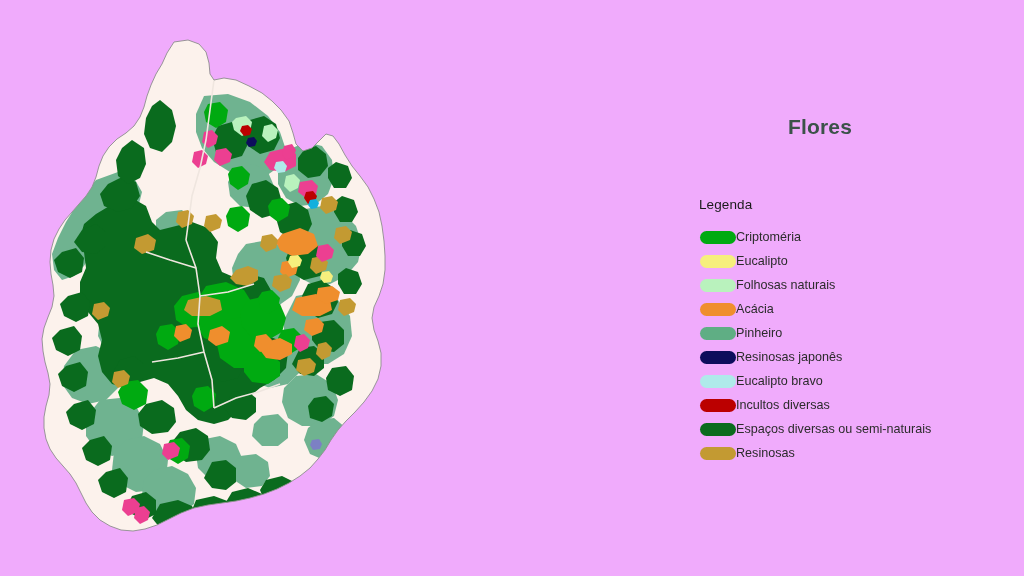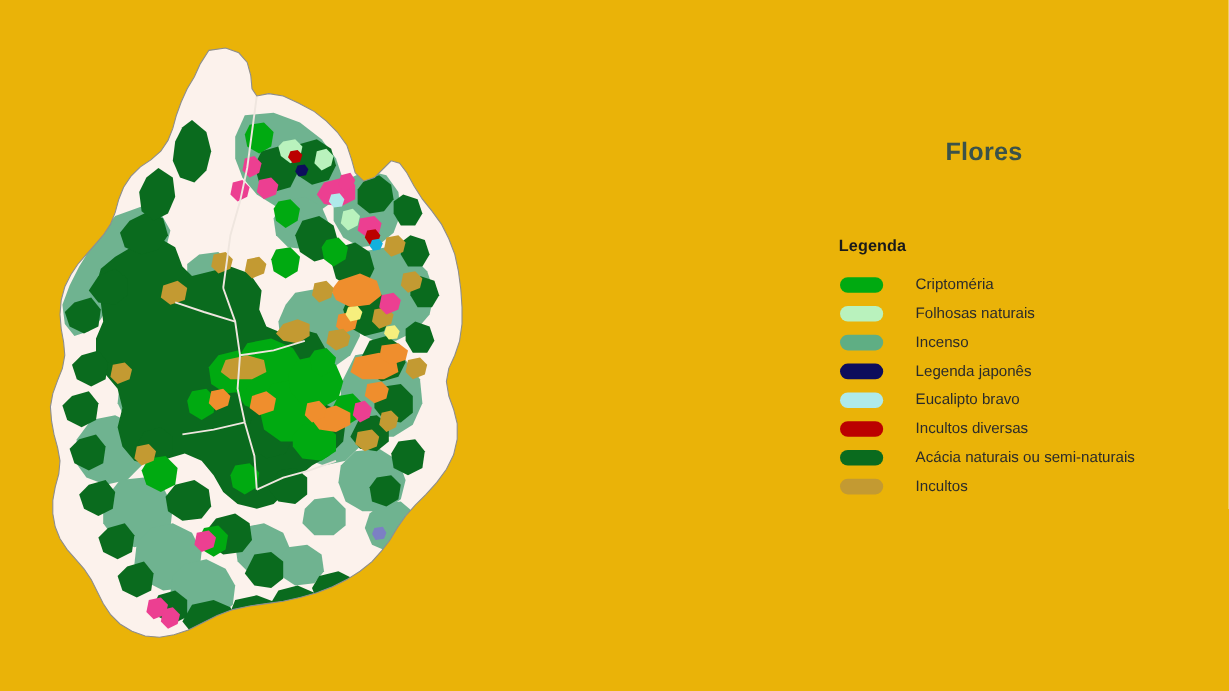--- a/index.html
+++ b/index.html
@@ -58,49 +58,48 @@
     white-space: nowrap;
   }
   #legend-box {
     position: absolute;
     left: 39px;
     top: 197px;
     width: 320px;
   }
   #legend-title {
     font-size: 13.5px;
-    font-weight: bold;
+    font-weight: normal;
     color: #1a1a1a;
     margin: 0 0 13px 0;
     letter-spacing: 0.1px;
   }
   .legend-item {
     display: flex;
     align-items: center;
     height: 24px;
   }
   .legend-swatch {
     width: 36px;
     height: 13px;
     border-radius: 7px;
     flex: 0 0 auto;
     margin-left: 1px;
   }
   .legend-label {
     font-size: 12.6px;
     color: #2b2b2b;
-    margin-left: 27px;
     white-space: nowrap;
     line-height: 1;
   }
 </style>
 </head>
 <body>
 
-<div id="page" style="background: #eab308;">
+<div id="page" style="background: #f0abfc;">
 
   <div id="map-panel">
     <svg id="map-svg" viewBox="0 0 660 576">
       <defs>
         <clipPath id="islandClip">
           <path id="clip-path-shape" d="M 174 42 L 188 40 L 199 44 L 206 52 L 209 63 L 210 74 L 214 80 L 224 78 L 236 80 L 249 86 L 262 93 L 272 101 L 281 110 L 289 121 L 293 133 L 296 144 L 303 151 L 312 148 L 320 140 L 326 134 L 333 136 L 339 144 L 345 155 L 352 166 L 360 176 L 368 187 L 374 199 L 379 212 L 382 226 L 384 241 L 385 256 L 385 270 L 383 284 L 379 296 L 374 307 L 372 318 L 374 330 L 378 341 L 381 353 L 381 366 L 378 379 L 372 391 L 364 402 L 355 412 L 346 421 L 338 430 L 331 440 L 325 450 L 318 459 L 310 468 L 300 476 L 289 483 L 277 489 L 264 494 L 250 498 L 236 501 L 222 503 L 208 505 L 194 508 L 181 513 L 169 519 L 157 525 L 145 529 L 133 531 L 121 530 L 110 526 L 100 520 L 92 512 L 86 503 L 81 493 L 76 483 L 70 474 L 63 466 L 56 458 L 50 449 L 46 439 L 44 428 L 44 417 L 46 406 L 49 395 L 50 384 L 48 373 L 45 362 L 43 351 L 42 339 L 44 328 L 48 317 L 52 307 L 54 296 L 53 285 L 51 274 L 50 262 L 51 250 L 54 239 L 59 229 L 65 220 L 72 212 L 79 204 L 86 196 L 92 187 L 96 177 L 99 166 L 103 156 L 109 147 L 117 139 L 126 133 L 134 126 L 140 117 L 144 107 L 147 96 L 151 85 L 156 74 L 162 64 L 167 53 Z"></path>
         </clipPath>
       </defs>
 
       <path id="island-base" d="M 174 42 L 188 40 L 199 44 L 206 52 L 209 63 L 210 74 L 214 80 L 224 78 L 236 80 L 249 86 L 262 93 L 272 101 L 281 110 L 289 121 L 293 133 L 296 144 L 303 151 L 312 148 L 320 140 L 326 134 L 333 136 L 339 144 L 345 155 L 352 166 L 360 176 L 368 187 L 374 199 L 379 212 L 382 226 L 384 241 L 385 256 L 385 270 L 383 284 L 379 296 L 374 307 L 372 318 L 374 330 L 378 341 L 381 353 L 381 366 L 378 379 L 372 391 L 364 402 L 355 412 L 346 421 L 338 430 L 331 440 L 325 450 L 318 459 L 310 468 L 300 476 L 289 483 L 277 489 L 264 494 L 250 498 L 236 501 L 222 503 L 208 505 L 194 508 L 181 513 L 169 519 L 157 525 L 145 529 L 133 531 L 121 530 L 110 526 L 100 520 L 92 512 L 86 503 L 81 493 L 76 483 L 70 474 L 63 466 L 56 458 L 50 449 L 46 439 L 44 428 L 44 417 L 46 406 L 49 395 L 50 384 L 48 373 L 45 362 L 43 351 L 42 339 L 44 328 L 48 317 L 52 307 L 54 296 L 53 285 L 51 274 L 50 262 L 51 250 L 54 239 L 59 229 L 65 220 L 72 212 L 79 204 L 86 196 L 92 187 L 96 177 L 99 166 L 103 156 L 109 147 L 117 139 L 126 133 L 134 126 L 140 117 L 144 107 L 147 96 L 151 85 L 156 74 L 162 64 L 167 53 Z" fill="#fcf2ec" stroke="none"></path>
@@ -284,43 +283,51 @@
     <div id="map-title" style="color: rgb(59, 82, 73);">Flores</div>
 
     <div id="legend-box">
       <div id="legend-title">Legenda</div>
 
       <div class="legend-item">
         <span class="legend-swatch" style="background: rgb(0, 170, 17);"></span>
         <span class="legend-label">Criptoméria</span>
       </div>
       <div class="legend-item">
+        <span class="legend-swatch" style="background: rgb(246, 239, 125);"></span>
+        <span class="legend-label">Eucalipto</span>
+      </div>
+      <div class="legend-item">
         <span class="legend-swatch" style="background: rgb(185, 242, 189);"></span>
         <span class="legend-label">Folhosas naturais</span>
       </div>
       <div class="legend-item">
+        <span class="legend-swatch" style="background: rgb(239, 142, 45);"></span>
+        <span class="legend-label">Acácia</span>
+      </div>
+      <div class="legend-item">
         <span class="legend-swatch" style="background: rgb(95, 174, 132);"></span>
-        <span class="legend-label">Incenso</span>
+        <span class="legend-label">Pinheiro</span>
       </div>
       <div class="legend-item">
         <span class="legend-swatch" style="background: rgb(13, 13, 92);"></span>
-        <span class="legend-label">Legenda japonês</span>
+        <span class="legend-label">Resinosas japonês</span>
       </div>
       <div class="legend-item">
         <span class="legend-swatch" style="background: rgb(175, 234, 234);"></span>
         <span class="legend-label">Eucalipto bravo</span>
       </div>
       <div class="legend-item">
         <span class="legend-swatch" style="background: rgb(187, 0, 0);"></span>
         <span class="legend-label">Incultos diversas</span>
       </div>
       <div class="legend-item">
         <span class="legend-swatch" style="background: rgb(10, 107, 30);"></span>
-        <span class="legend-label">Acácia naturais ou semi-naturais</span>
+        <span class="legend-label">Espaços diversas ou semi-naturais</span>
       </div>
       <div class="legend-item">
         <span class="legend-swatch" style="background: rgb(195, 154, 50);"></span>
-        <span class="legend-label">Incultos</span>
+        <span class="legend-label">Resinosas</span>
       </div>
     </div>
 
   </div>
 </div>
 
 </body></html>

